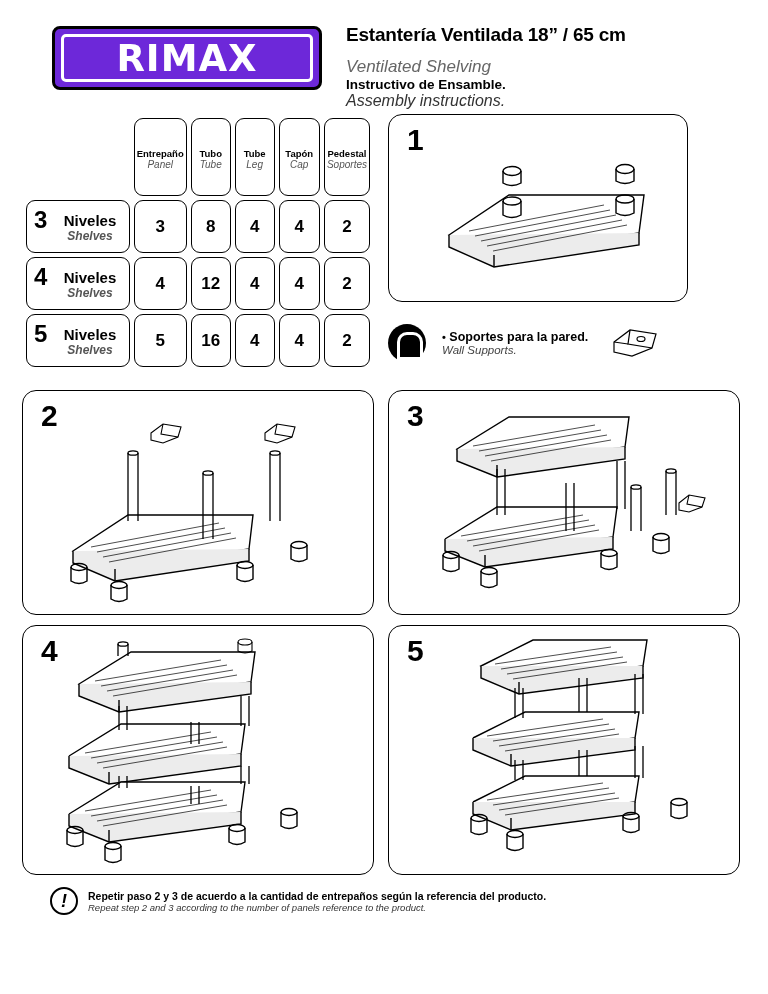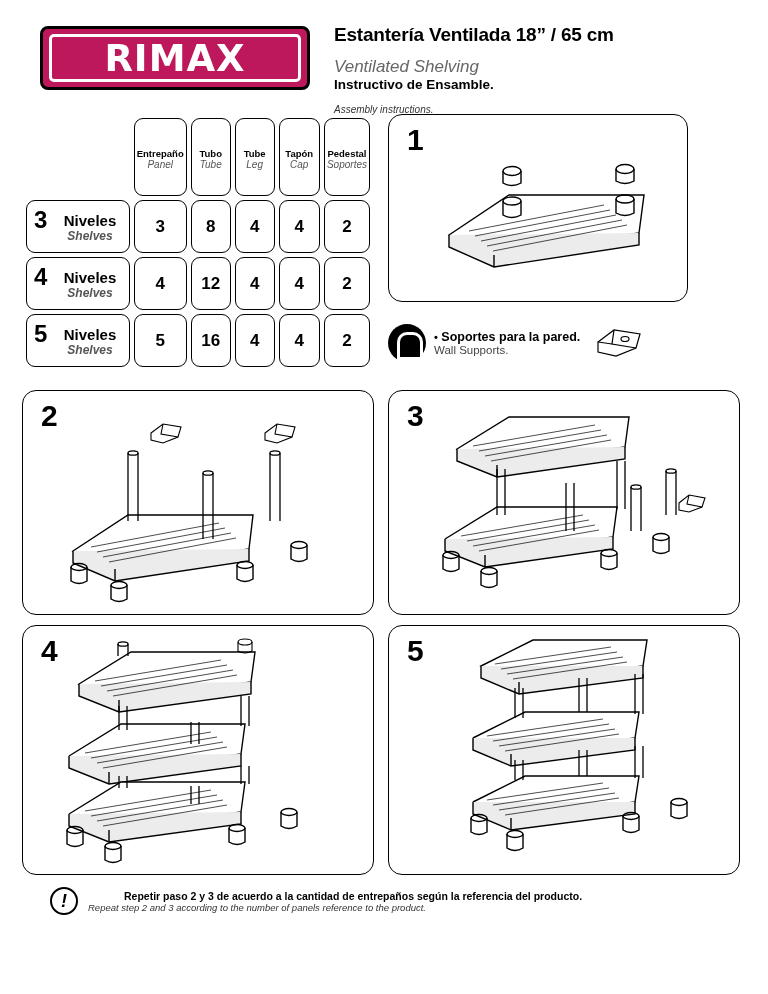--- a/index.html
+++ b/index.html
@@ -11,39 +11,39 @@
     color: #000;
     position: relative;
     overflow: hidden;
   }
   .page { position: relative; width: 768px; height: 994px; padding: 18px 22px; }
 
   
   .header { display: flex; align-items: flex-start; gap: 24px; height: 96px; }
   .logo-box {
     width: 270px; height: 64px; border: 3px solid #000; border-radius: 8px;
-    background: #be185d; display: flex; align-items: center; justify-content: center;
-    margin-left: 18px; margin-top: 8px;
+    background: #6d28d9; display: flex; align-items: center; justify-content: center;
+    margin-left: 30px; margin-top: 8px;
     position: relative;
   }
   .logo-inner {
     border: 3px solid #fff; border-radius: 5px;
     width: 252px; height: 48px;
     display:flex; align-items:center; justify-content:center;
   }
   .logo-text {
     color: #fff; font-weight: bold; font-size: 37px; letter-spacing: 1px;
     font-family: "DejaVu Sans", sans-serif;
     line-height: 1;
   }
   .title-block { padding-top: 6px; }
   .title-es { font-size: 19px; font-weight: bold; letter-spacing: -0.2px; }
   .title-en { font-size: 17px; font-style: italic; color: #666; margin-top: 11px; }
   .sub-es { font-size: 13.5px; font-weight: bold; }
-  .sub-en { font-size: 10px; font-style: italic; color: #333; margin-top: 12px; }
+  .sub-en { font-size: 16px; font-style: italic; color: #333; margin-top: 0px; }
 
   
   .row { display: flex; gap: 14px; }
   .card {
     border: 1.6px solid #000; border-radius: 14px; background: #fff;
     position: relative;
   }
 
   
   .parts { width: 352px; height: 266px; border: none; }
@@ -60,41 +60,41 @@
   .lvl-cell { text-align: left; padding-left: 7px; }
   .lvl-num { font-size: 24px; font-weight: bold; float: left; margin-right: 5px; line-height: 20px;}
   .lvl-txt { font-size: 15px; font-weight: bold; display:block; padding-top:2px;}
   .lvl-sub { font-size: 12px; font-style: italic; color: #555; display:block; }
   .c-wide { width: 118px; }
   .c-n { width: 44px; }
 
   
   .step-num { position: absolute; font-size: 30px; font-weight: bold; left: 18px; top: 8px; }
   .step1 { width: 300px; height: 188px; }
-  .wall { width: 300px; height: 62px; border: none; display: flex; align-items: center; gap: 8px; }
+  .wall { width: 300px; height: 62px; border: none; display: flex; align-items: center; gap: 16px; }
   .wall-icon { width: 38px; height: 38px; border-radius: 50%; background: #000; position: relative; flex: none; }
   .wall-icon::after {
     content: ""; position: absolute; left: 9px; top: 8px; width: 20px; height: 22px;
     border: 3px solid #fff; border-radius: 10px 10px 3px 3px; border-bottom-width: 9px;
   }
   .wall-text-es { font-size: 12.5px; font-weight: bold; }
-  .wall-text-en { font-size: 11.5px; color: #444; }
+  .wall-text-en { font-size: 11.5px; font-style: italic; color: #444; }
   .bullet { font-size: 11px; }
 
   .cardA { width: 352px; height: 225px; }
   .cardB { width: 352px; height: 250px; }
 
   
   .footer { display: flex; align-items: center; gap: 10px; margin-top: 12px; padding-left: 28px;}
   .warn {
     width: 28px; height: 28px; border: 2.2px solid #000; border-radius: 50%;
     display: flex; align-items: center; justify-content: center;
     font-weight: bold; font-size: 18px; font-style: italic; flex: none;
   }
-  .foot-es { font-size: 10.5px; font-weight: bold; margin-left: 36px; }
+  .foot-es { font-size: 10.5px; font-weight: bold; }
   .foot-en { font-size: 9.5px; font-style: italic; color: #333; }
 
   svg { display: block; }
 </style>
 </head>
 <body>
 
 <div class="page">
 
   <div class="header">

